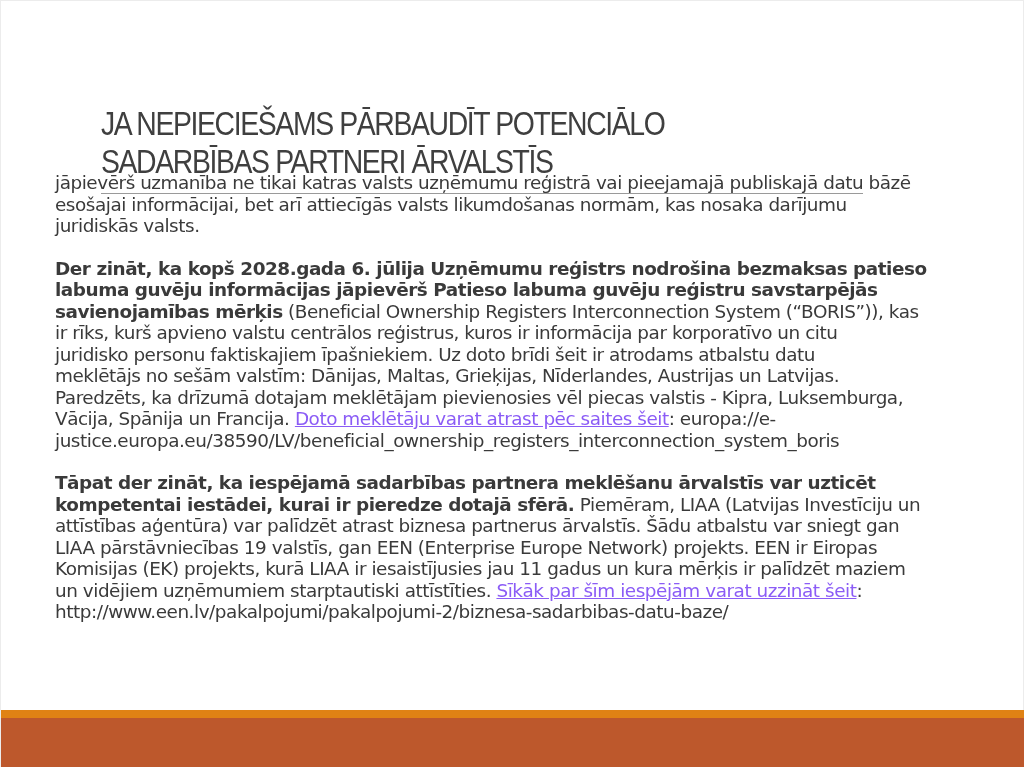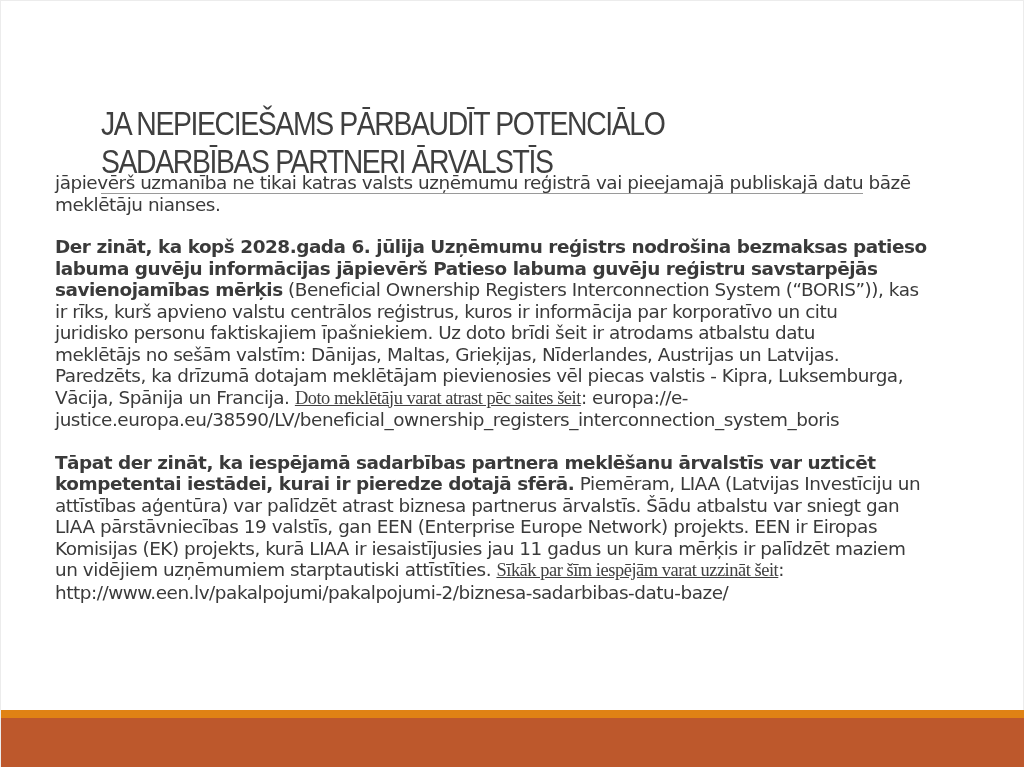--- a/index.html
+++ b/index.html
@@ -22,40 +22,41 @@
     background: #9a9a9a; z-index: 2;
   }
   .body {
     position: absolute; left: 42px; top: 171px; width: 960px;
     font-size: 18.4px; line-height: 21.5px; color: #3a3a3a;
     letter-spacing: -0.45px; z-index: 3;
   }
   .para { margin: 0 0 21px 12px; }
   .para b { font-weight: bold; }
   .line { display: block; white-space: nowrap; }
-  a.link { color: #404040; text-decoration: underline; font-family: Liberation Serif, serif; }
+  a.link { color: #8b5cf6; text-decoration: underline; }
   .stripe-orange { position: absolute; left: 0; top: 709px; width: 1024px; height: 8px; background: #e08214; }
   .stripe-rust { position: absolute; left: 0; top: 717px; width: 1024px; height: 50px; background: #bd582c; }
 </style>
 </head>
 <body>
 
 <div class="slide">
 
   <h1 class="title">
     <span class="line">JA NEPIECIEŠAMS PĀRBAUDĪT POTENCIĀLO</span>
     <span class="line">SADARBĪBAS PARTNERI ĀRVALSTĪS</span>
   </h1>
   <div class="title-rule"></div>
 
   <div class="body">
 
     <p class="para">
       <span class="line">jāpievērš uzmanība ne tikai katras valsts uzņēmumu reģistrā vai pieejamajā publiskajā datu bāzē</span>
-      <span class="line">meklētāju nianses.</span>
+      <span class="line">esošajai informācijai, bet arī attiecīgās valsts likumdošanas normām, kas nosaka darījumu</span>
+      <span class="line">juridiskās valsts.</span>
     </p>
 
     <p class="para">
       <span class="line"><b>Der zināt, ka kopš 2028.gada 6. jūlija Uzņēmumu reģistrs nodrošina bezmaksas patieso</b></span>
       <span class="line"><b>labuma guvēju informācijas jāpievērš Patieso labuma guvēju reģistru savstarpējās</b></span>
       <span class="line"><b>savienojamības mērķis</b><span> (Beneficial Ownership Registers Interconnection System (“BORIS”)), kas</span></span>
       <span class="line">ir rīks, kurš apvieno valstu centrālos reģistrus, kuros ir informācija par korporatīvo un citu</span>
       <span class="line">juridisko personu faktiskajiem īpašniekiem. Uz doto brīdi šeit ir atrodams atbalstu datu</span>
       <span class="line">meklētājs no sešām valstīm: Dānijas, Maltas, Grieķijas, Nīderlandes, Austrijas un Latvijas.</span>
       <span class="line">Paredzēts, ka drīzumā dotajam meklētājam pievienosies vēl piecas valstis - Kipra, Luksemburga,</span>

